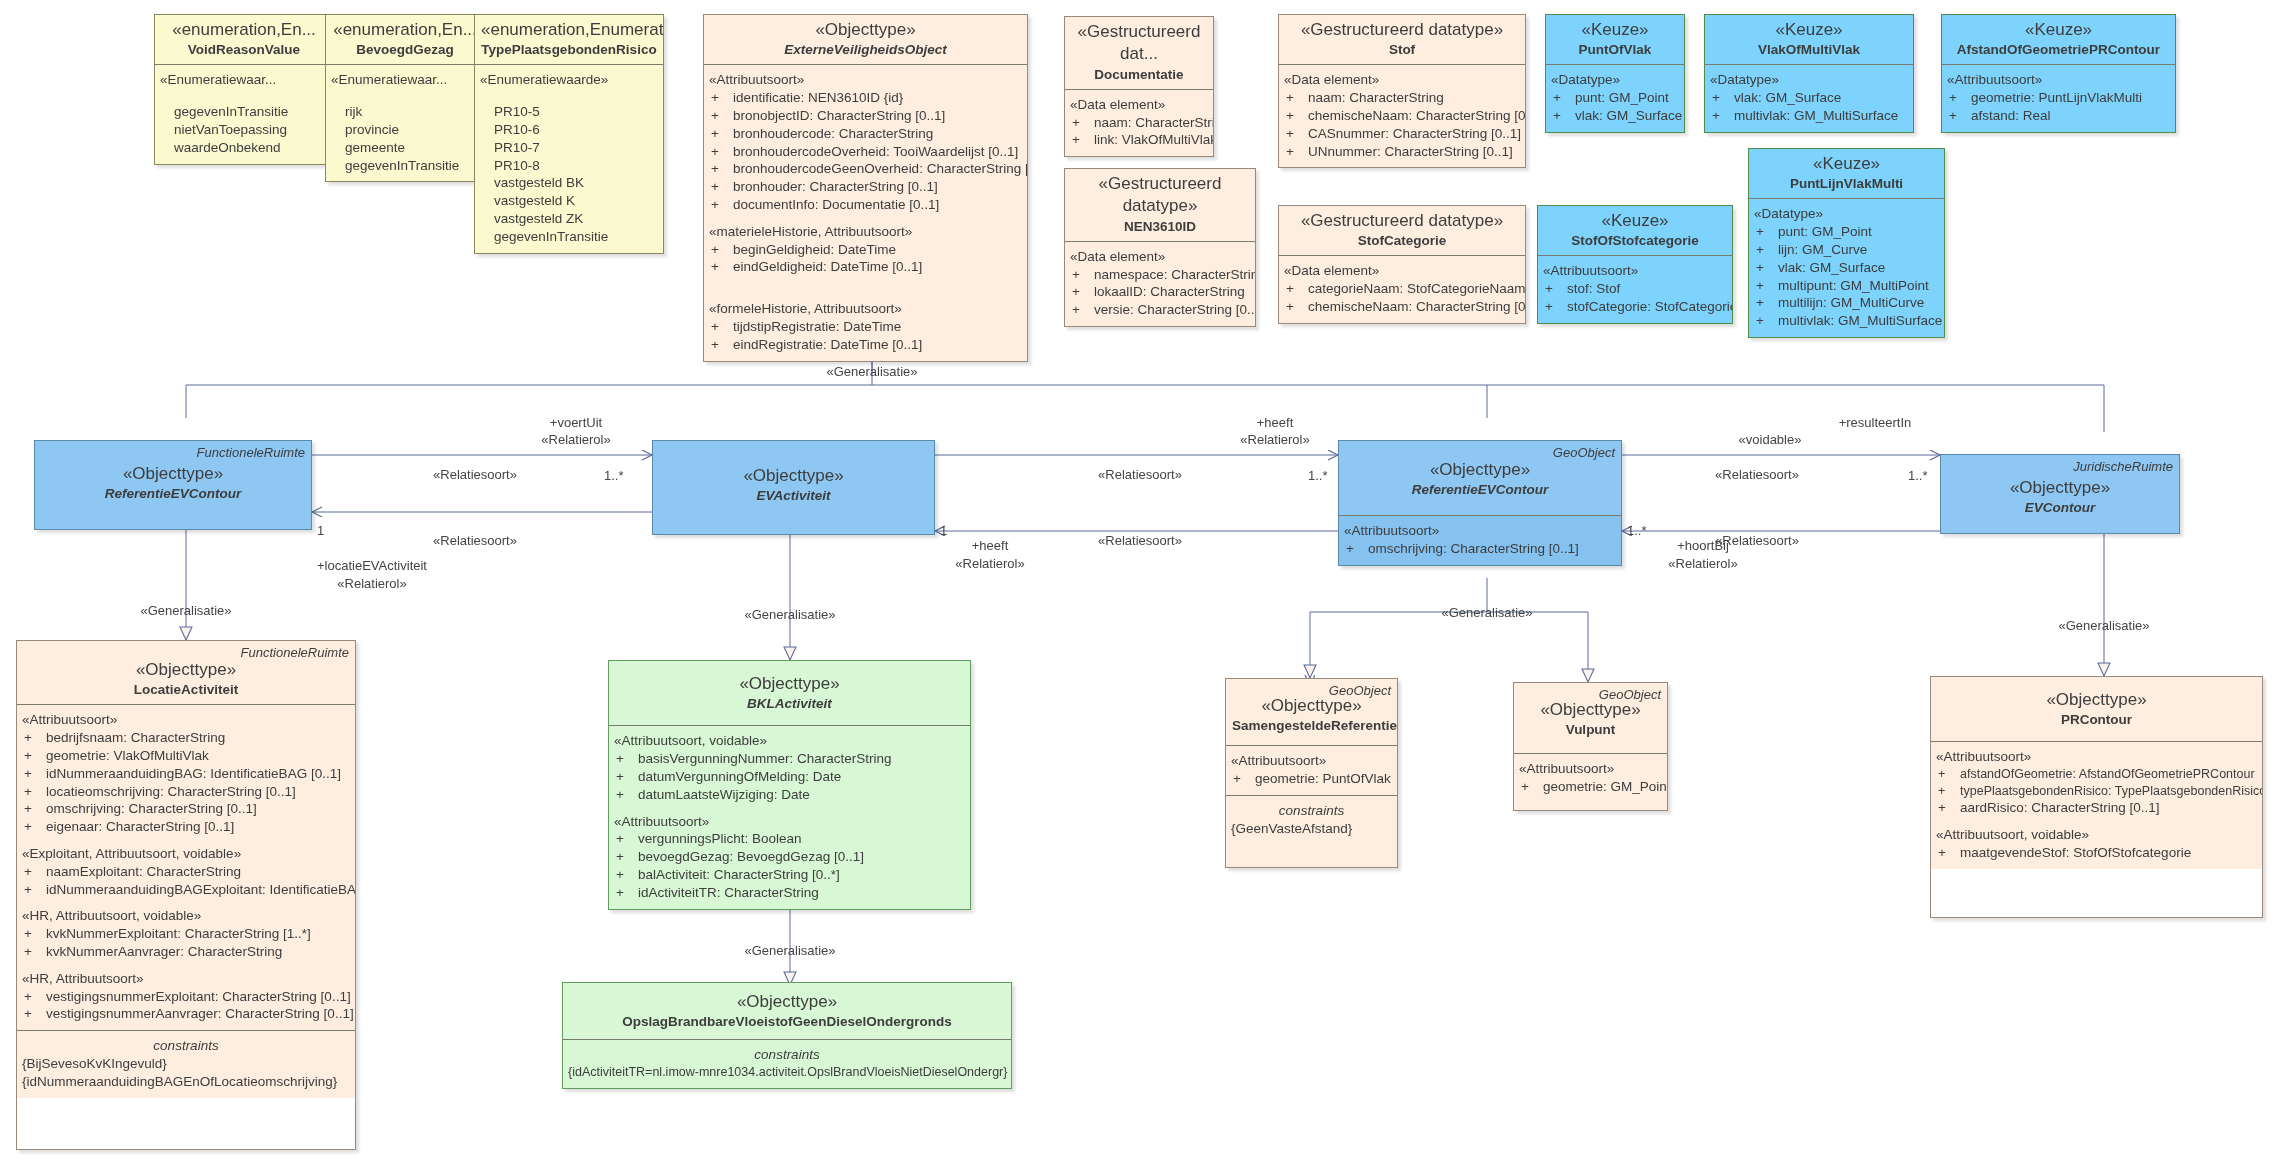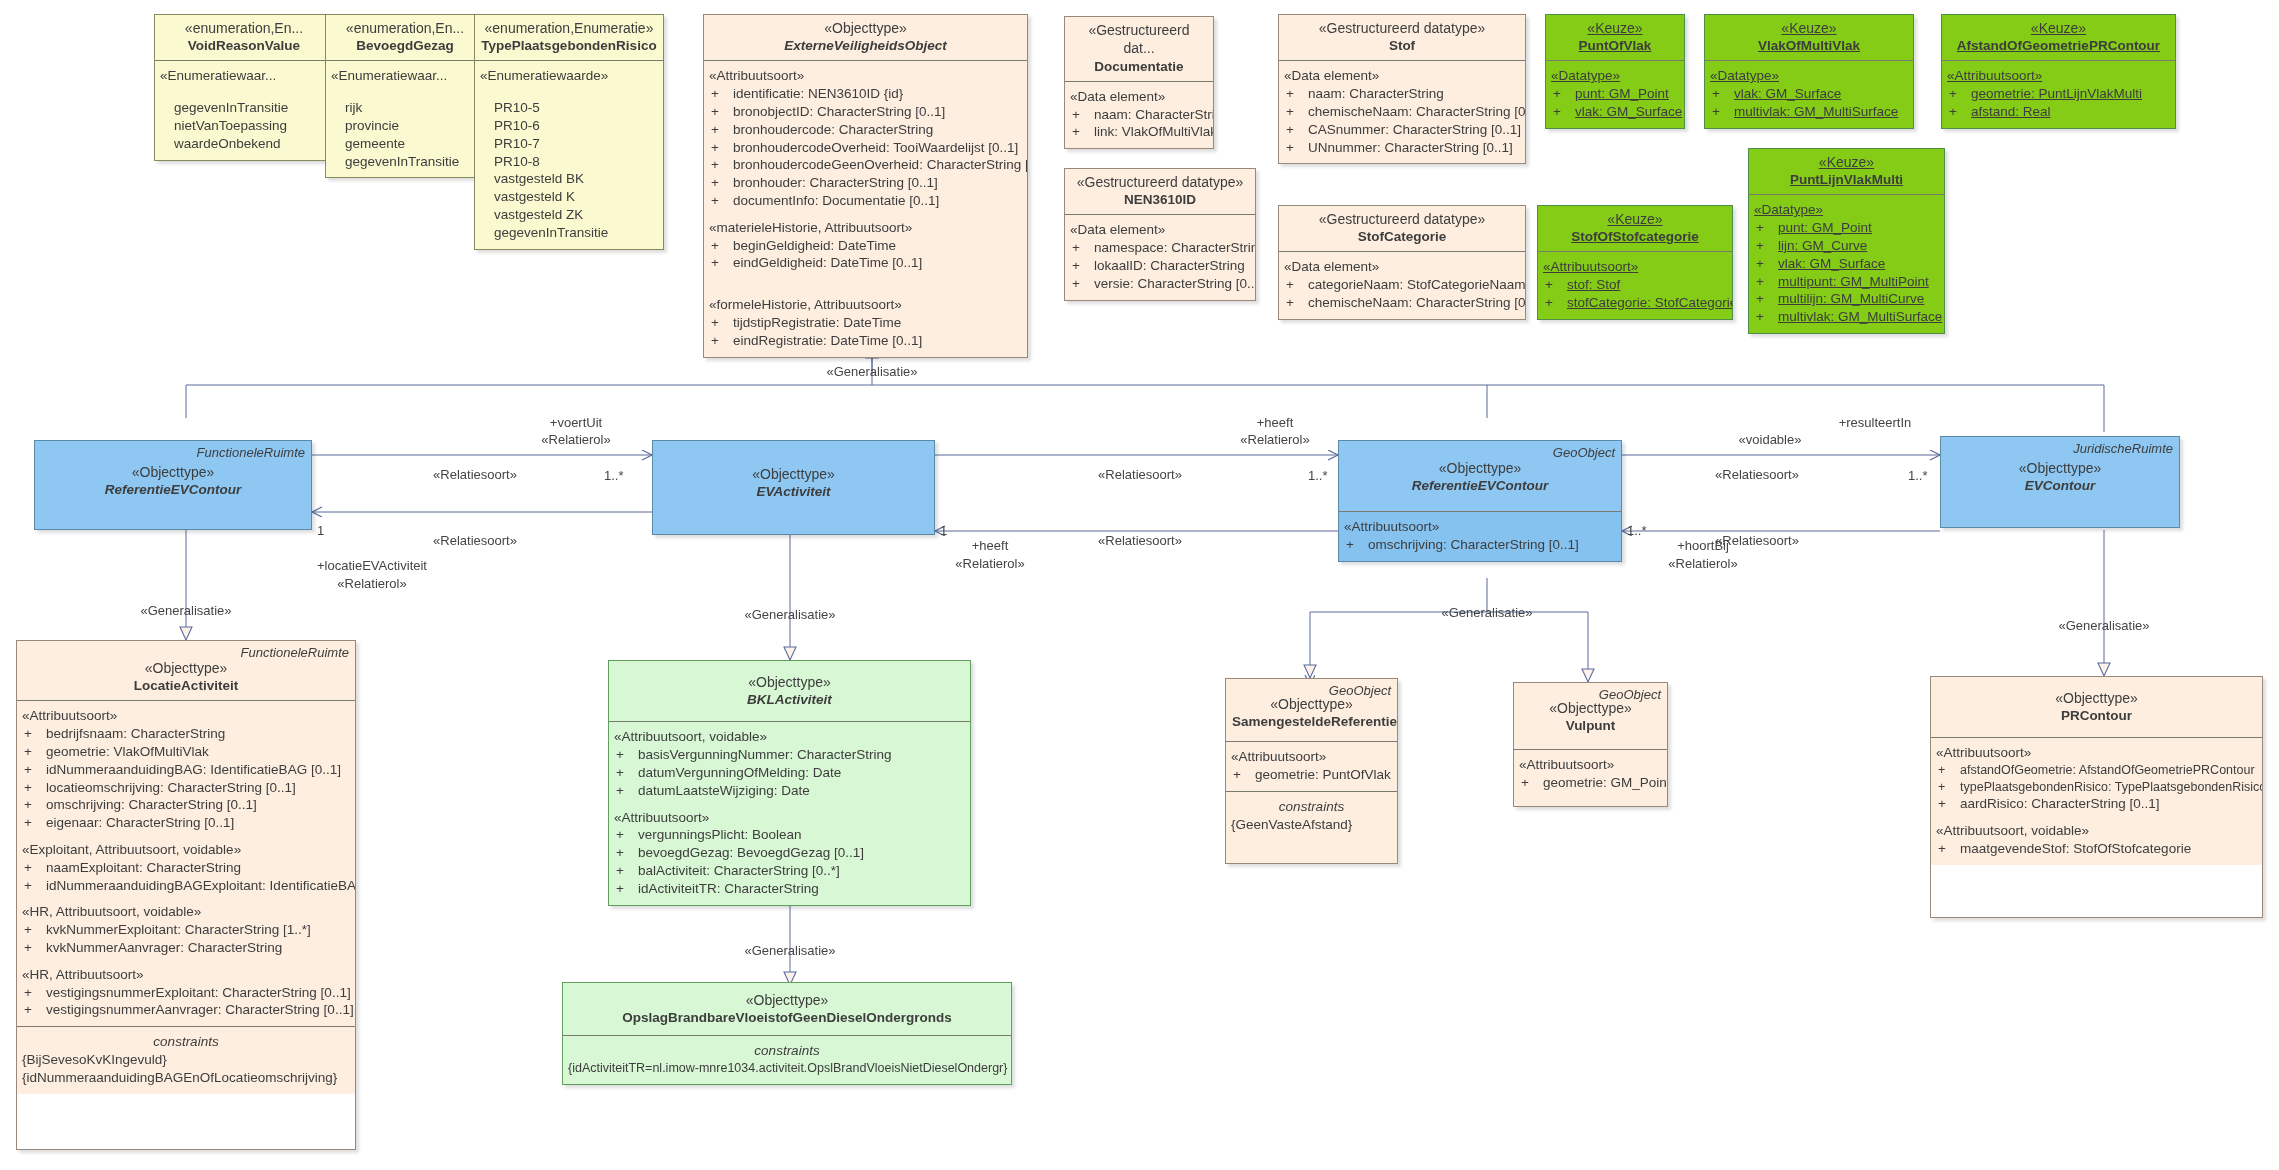--- a/index.html
+++ b/index.html
@@ -21,21 +21,21 @@
     font-size: 13.5px;
     color: #3d3d3d;
     line-height: 1.32;
     overflow: hidden;
   }
   .cls .hdr {
     padding: 4px 6px 5px 6px;
     text-align: center;
     position: relative;
   }
-  .cls .hdr .ster { display:block; font-size: 14px; }
+  .cls .hdr .ster { display:block; font-size: 17px; }
   .cls .hdr .nm { display:block; font-weight: bold; }
   .cls .hdr .corner {
     position: absolute; right: 6px; top: 3px;
     font-style: italic; font-weight: normal; font-size: 13px;
   }
   .cls .sec {
     border-top: 1px solid #7a7a6e;
     padding: 6px 5px 7px 5px;
   }
   .grp { padding-left: 12px; margin-top: 14px; }
@@ -44,21 +44,21 @@
   .attr .pl { display:inline-block; width: 22px; }
   .cons { text-align:center; }
   .cons .ttl { font-style: italic; }
   .cons .cline { text-align:left; white-space: nowrap; }
 
   
   .p-enum .hdr, .p-enum .sec { background: #fbf9cf; }
   .p-enum { border-color: #89895f; }
   .p-tan  .hdr, .p-tan .sec  { background: #fdeee0; }
   .p-tan { border-color: #9c8878; }
-  .p-green .hdr, .p-green .sec { background: #84cc16; text-decoration: underline; }
+  .p-green .hdr, .p-green .sec { background: #7dd3fc; }
   .p-green { border-color: #4e8d4c; }
   .p-greenlt .hdr, .p-greenlt .sec { background: #d8f7d4; }
   .p-greenlt { border-color: #5f9e5c; }
   .p-blue .hdr, .p-blue .sec { background: #85c2f0; }
   .p-blue { border-color: #5b8aa8; }
   .p-blue .hdr { background: #8dc7f2; }
 
   .ital { font-style: italic; }
   svg.ov { position:absolute; left:0; top:0; width:2279px; height:1170px; overflow:visible; pointer-events:none; }
   .lbl {
@@ -367,21 +367,21 @@
       <span class="corner">GeoObject</span>
       <span class="ster">«Objecttype»</span>
       <span class="nm ital">ReferentieEVContour</span>
     </div>
     <div class="sec">
       <div class="lblgrp">«Attribuutsoort»</div>
       <div class="attr"><span class="pl">+</span><span>omschrijving: CharacterString [0..1]</span></div>
     </div>
   </div>
 
-  <div class="cls p-blue" style="left:1940px; top:436px; width:240px; height:92px;">
+  <div class="cls p-blue" style="left:1940px; top:454px; width:240px; height:80px;">
     <div class="hdr" style="height:100%; padding-top:22px;">
       <span class="corner">JuridischeRuimte</span>
       <span class="ster">«Objecttype»</span>
       <span class="nm ital">EVContour</span>
     </div>
   </div>
 
   <div class="cls p-tan" style="left:16px; top:640px; width:340px; height:510px;">
     <div class="hdr" style="padding-top:18px;">
       <span class="corner">FunctioneleRuimte</span>

